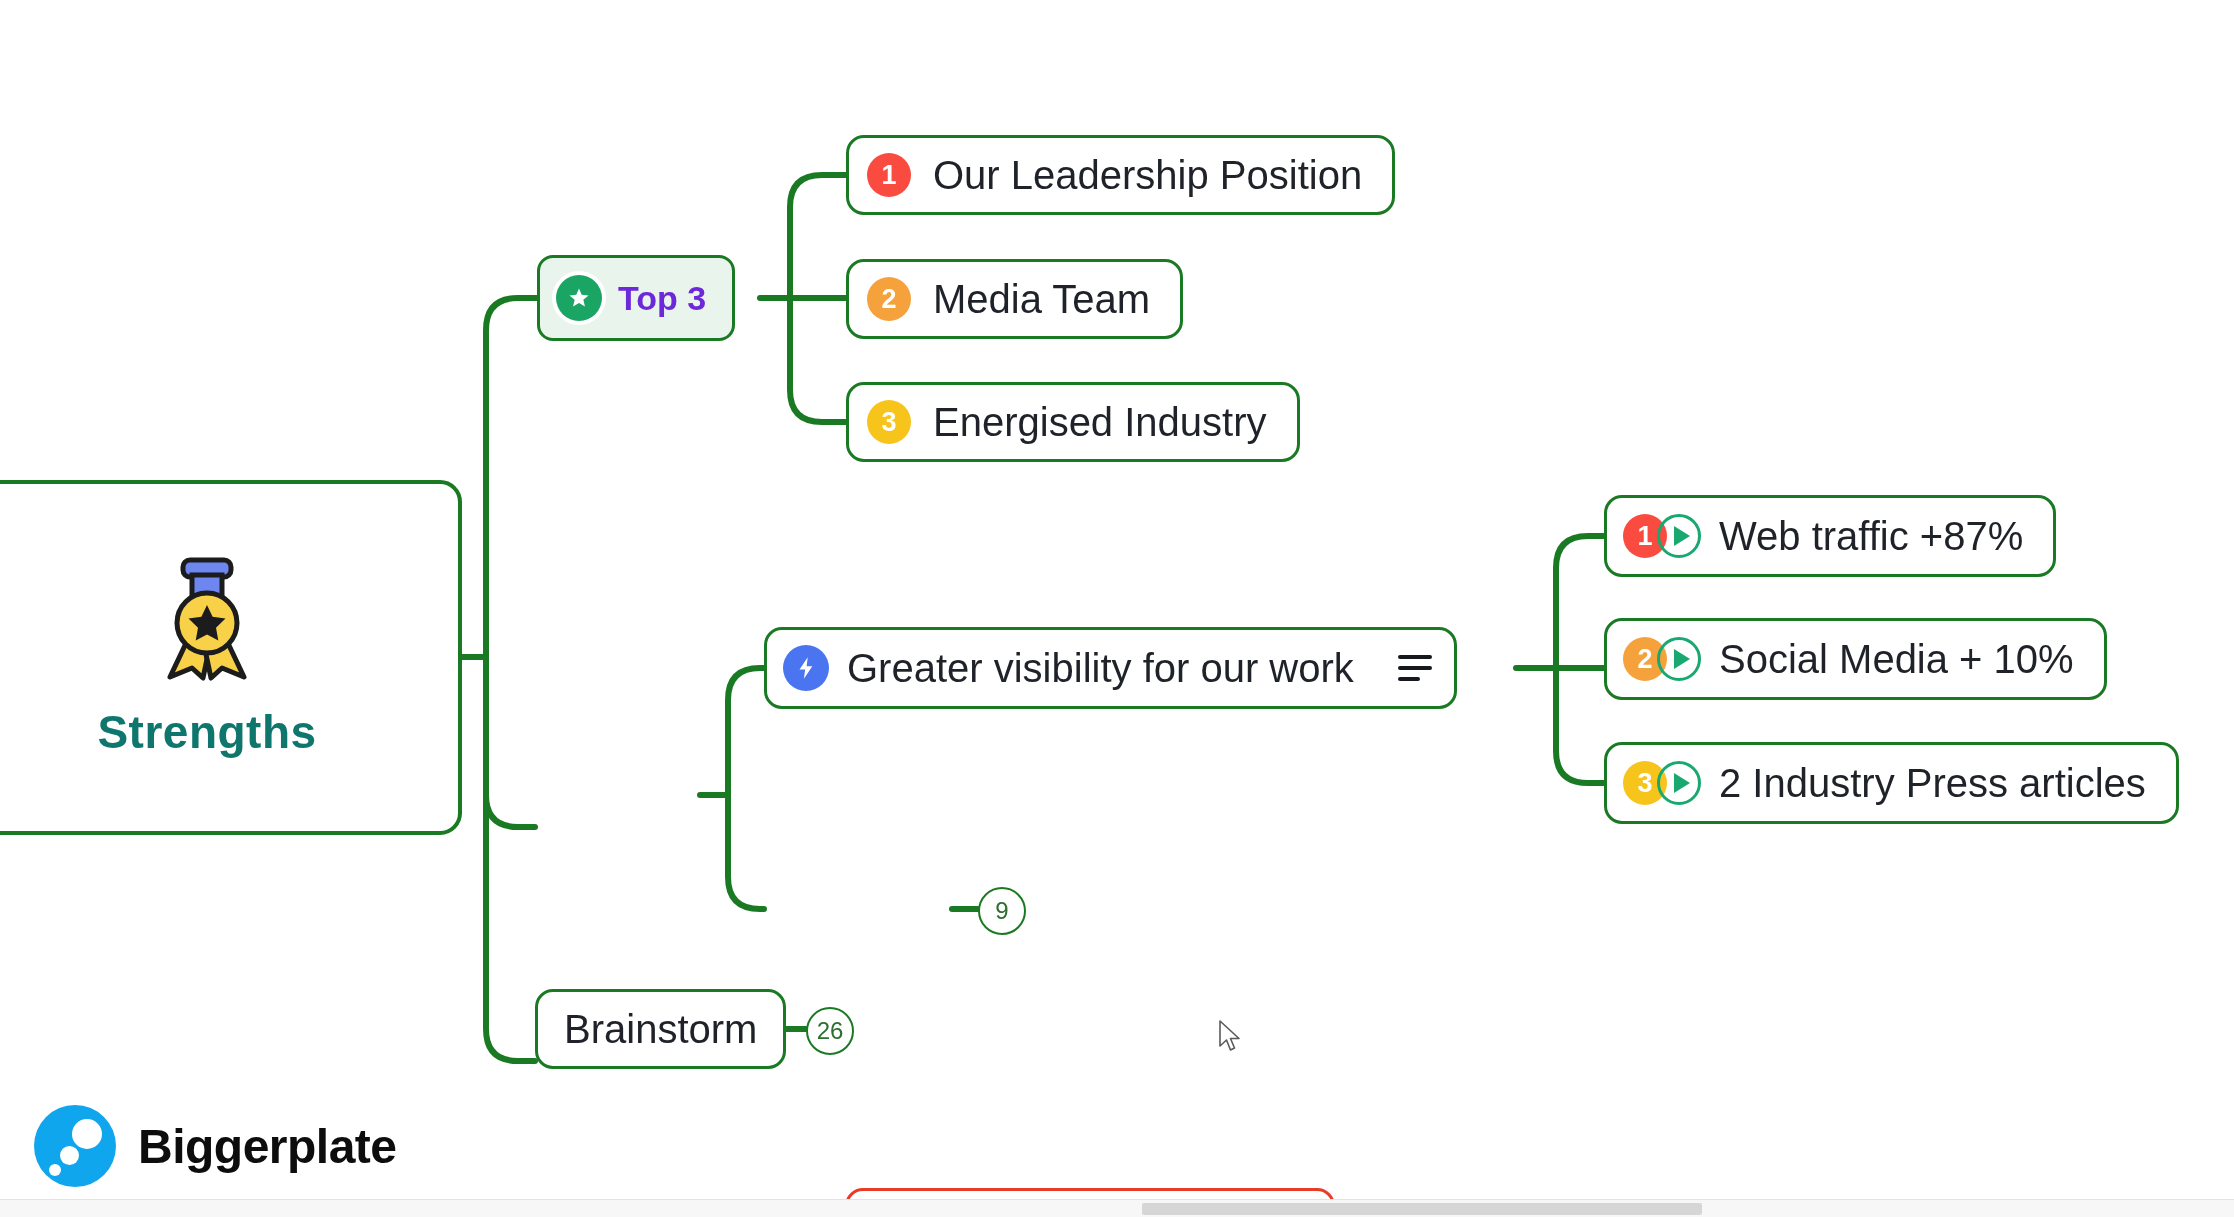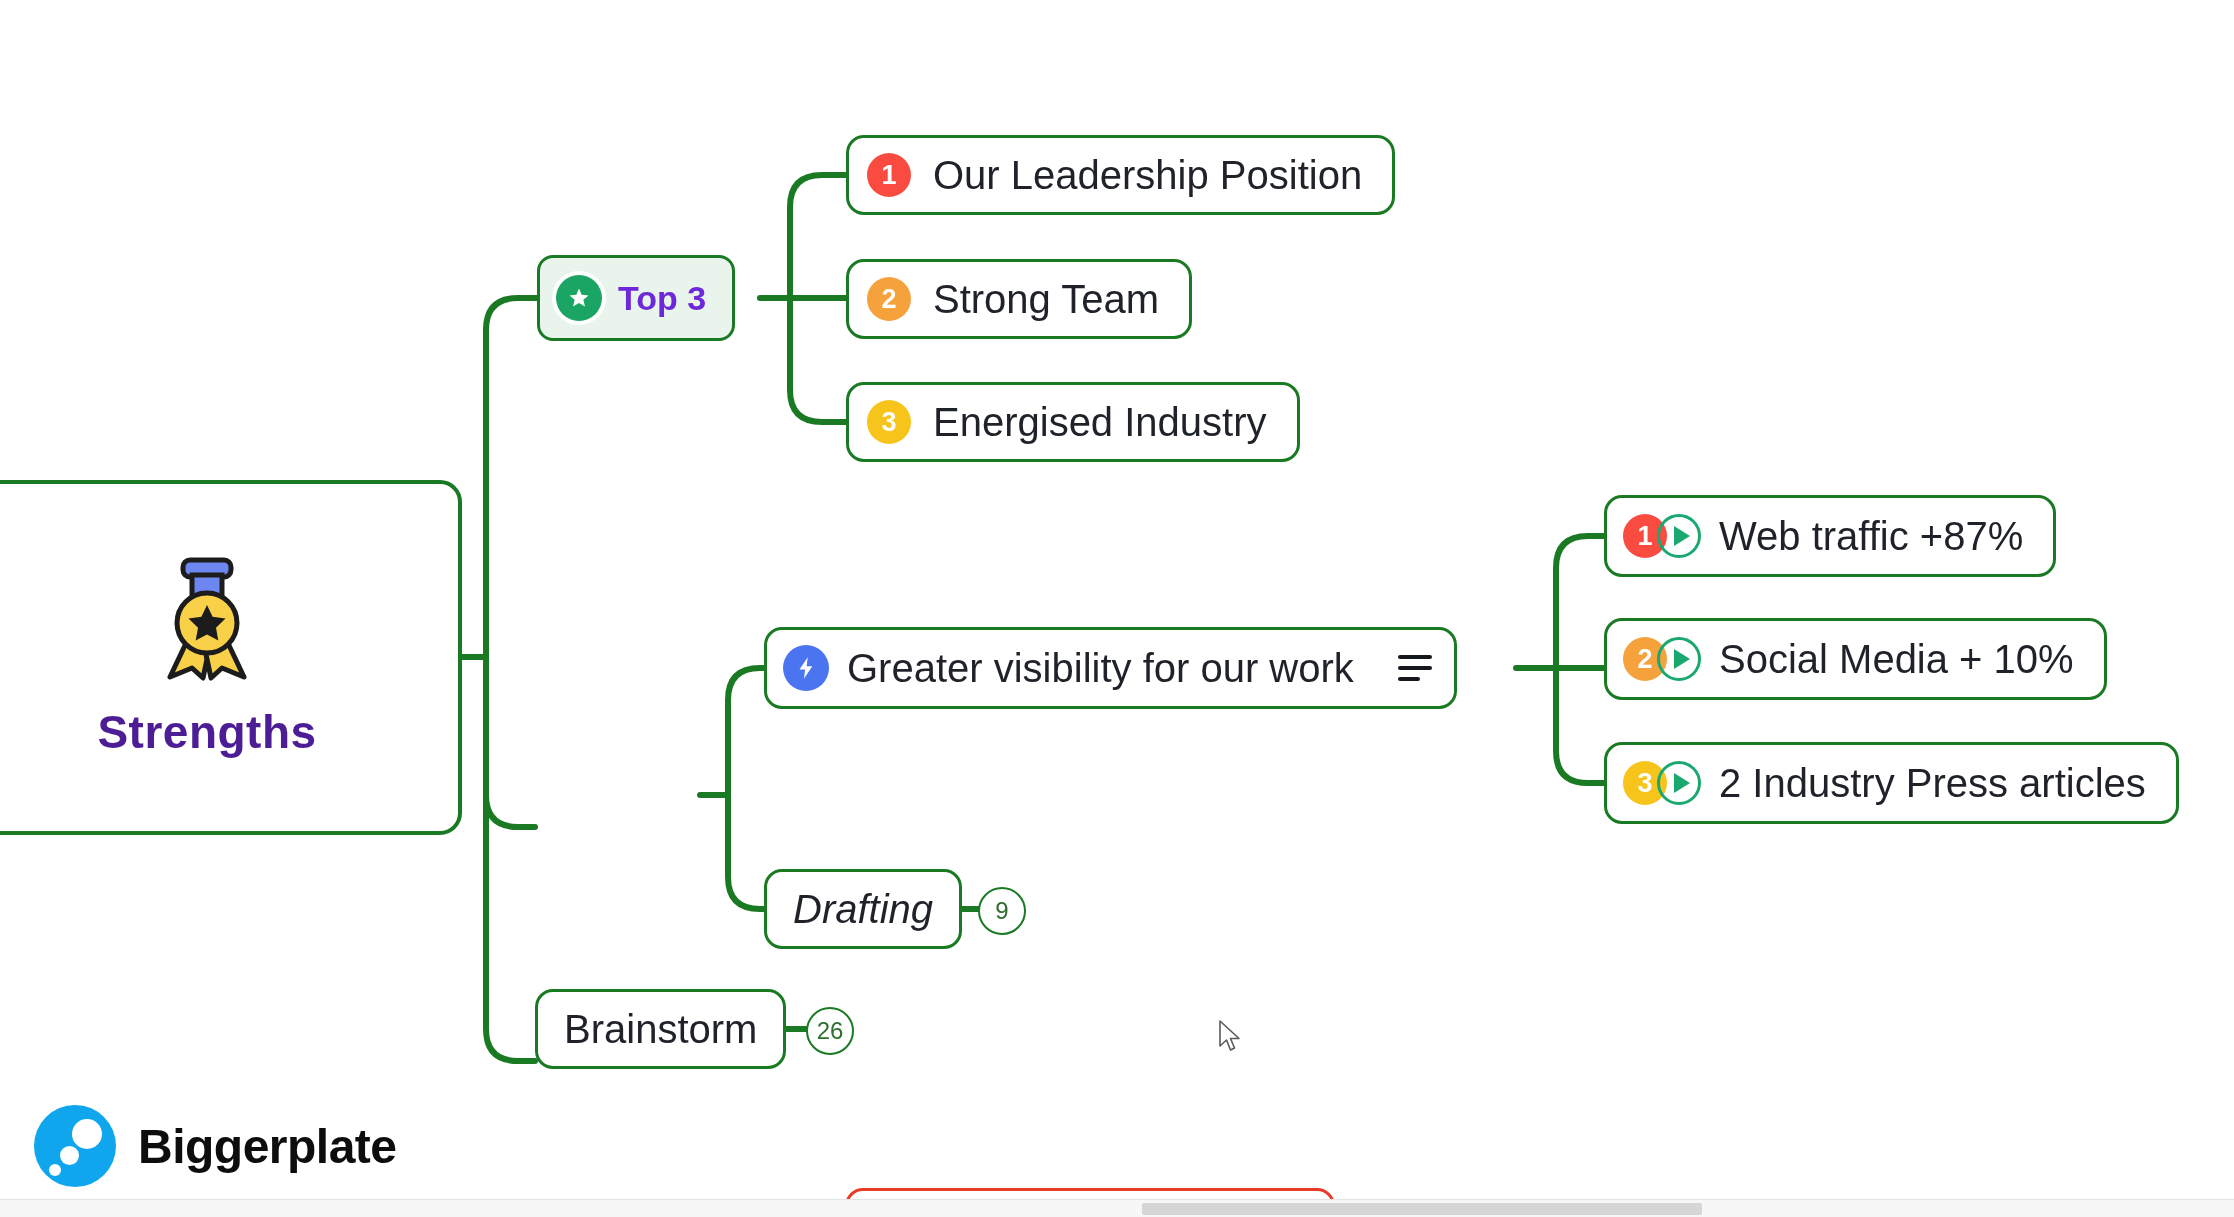--- a/index.html
+++ b/index.html
@@ -54,21 +54,21 @@
     border-radius: 22px;
     border-width: 4px;
     flex-direction: column;
     justify-content: center;
     align-items: center;
     padding: 0;
   }
   #node-root .root-label {
     font-size: 46px;
     font-weight: bold;
-    color: #4c1d95;
+    color: #0f766e;
     letter-spacing: .5px;
     margin-top: 24px;
   }
   .medal {
     width: 118px;
     height: 124px;
     position: relative;
   }
   .medal svg { display: block; }
 
@@ -319,21 +319,21 @@
     <span class="n-label">Top 3</span>
   </div>
 
   <div class="node" id="node-leadership">
     <span class="num-badge badge-red">1</span>
     <span class="n-label">Our Leadership Position</span>
   </div>
 
   <div class="node" id="node-strongteam">
     <span class="num-badge badge-orange">2</span>
-    <span class="n-label">Strong Team</span>
+    <span class="n-label">Media Team</span>
   </div>
 
   <div class="node" id="node-energised">
     <span class="num-badge badge-yellow">3</span>
     <span class="n-label">Energised Industry</span>
   </div>
 
 
   <div class="node" id="node-visibility">
     <span class="bolt-badge">
@@ -342,23 +342,20 @@
       </svg>
     </span>
     <span class="n-label">Greater visibility for our work</span>
     <span class="notes-icon">
         <i></i>
         <i></i>
         <i></i>
       </span>
   </div>
 
-  <div class="node" id="node-drafting">
-    <span class="n-label">Drafting</span>
-  </div>
   <div class="count-bubble" id="count-drafting">9</div>
 
   <div class="node" id="node-brainstorm">
     <span class="n-label">Brainstorm</span>
   </div>
   <div class="count-bubble" id="count-brainstorm">26</div>
 
   <div class="node" id="node-web">
     <span class="icon-group">
       <span class="num-badge badge-red">1</span>

